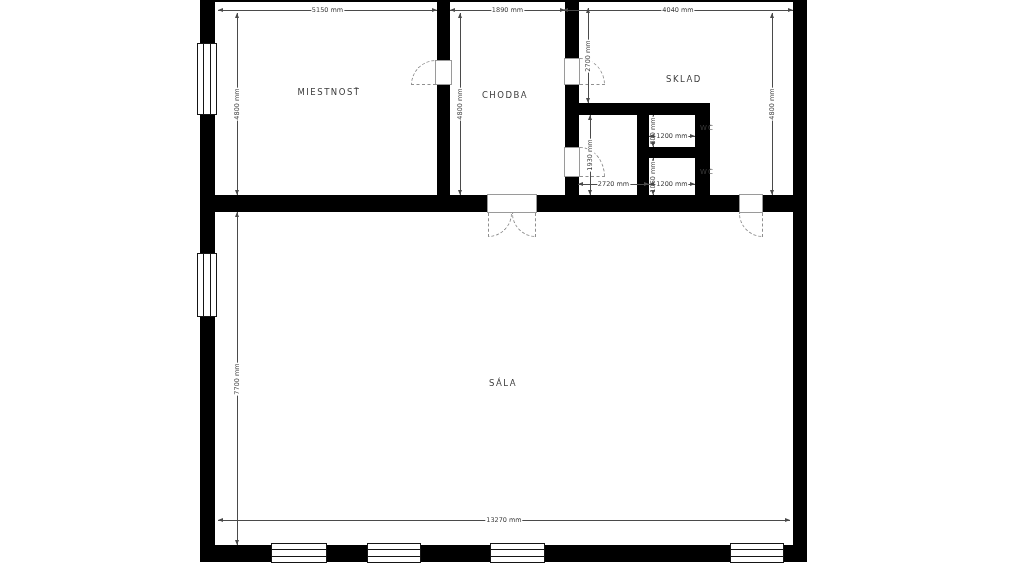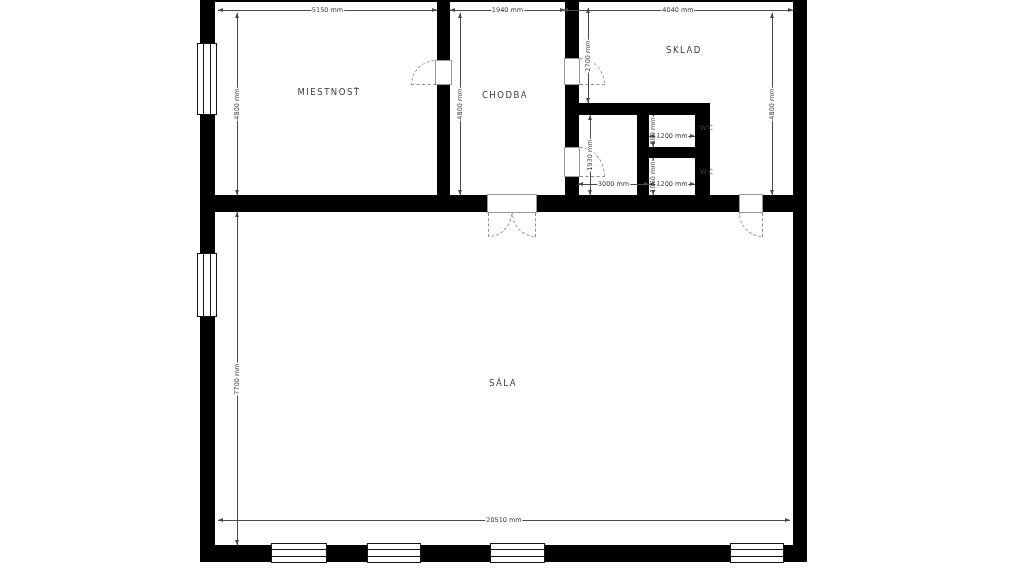--- a/index.html
+++ b/index.html
@@ -87,21 +87,21 @@
   </div>
   <div class="window" style="left:730px;top:543px;width:54px;height:20px;">
     <i style="top:5px;left:0;right:0;height:1px;"></i>
       <i style="top:12px;left:0;right:0;height:1px;"></i>
   </div>
 
   <div class="dim-h" style="left:218px;top:10px;width:219px;">
     <span class="dim-label">5150 mm</span>
   </div>
   <div class="dim-h" style="left:450px;top:10px;width:115px;">
-    <span class="dim-label">1940 mm</span>
+    <span class="dim-label">1890 mm</span>
   </div>
   <div class="dim-h" style="left:563px;top:10px;width:230px;">
     <span class="dim-label">4040 mm</span>
   </div>
 
   <div class="dim-v" style="left:237px;top:13px;height:182px;">
     <span class="dim-label">4800 mm</span>
   </div>
   <div class="dim-v" style="left:460px;top:13px;height:182px;">
     <span class="dim-label">4800 mm</span>
@@ -122,30 +122,30 @@
     <span class="dim-label">1060 mm</span>
   </div>
 
   <div class="dim-h" style="left:649px;top:136px;width:46px;">
     <span class="dim-label">1200 mm</span>
   </div>
   <div class="dim-h" style="left:649px;top:184px;width:46px;">
     <span class="dim-label">1200 mm</span>
   </div>
   <div class="dim-h" style="left:578px;top:184px;width:71px;">
-    <span class="dim-label">3000 mm</span>
+    <span class="dim-label">2720 mm</span>
   </div>
 
   <div class="dim-v" style="left:237px;top:212px;height:333px;">
     <span class="dim-label">7700 mm</span>
   </div>
   <div class="dim-h" style="left:218px;top:520px;width:572px;">
-    <span class="dim-label">20510 mm</span>
+    <span class="dim-label">13270 mm</span>
   </div>
 
   <div class="room-label" style="left:329px;top:92px;">MIESTNOSŤ</div>
   <div class="room-label" style="left:505px;top:95px;">CHODBA</div>
-  <div class="room-label" style="left:684px;top:50px;">SKLAD</div>
+  <div class="room-label" style="left:684px;top:79px;">SKLAD</div>
   <div class="room-label small" style="left:672px;top:128px;">WC</div>
   <div class="room-label small" style="left:672px;top:172px;">WC</div>
   <div class="room-label" style="left:503px;top:383px;">SÁLA</div>
 
 </div>
 
 </body></html>

